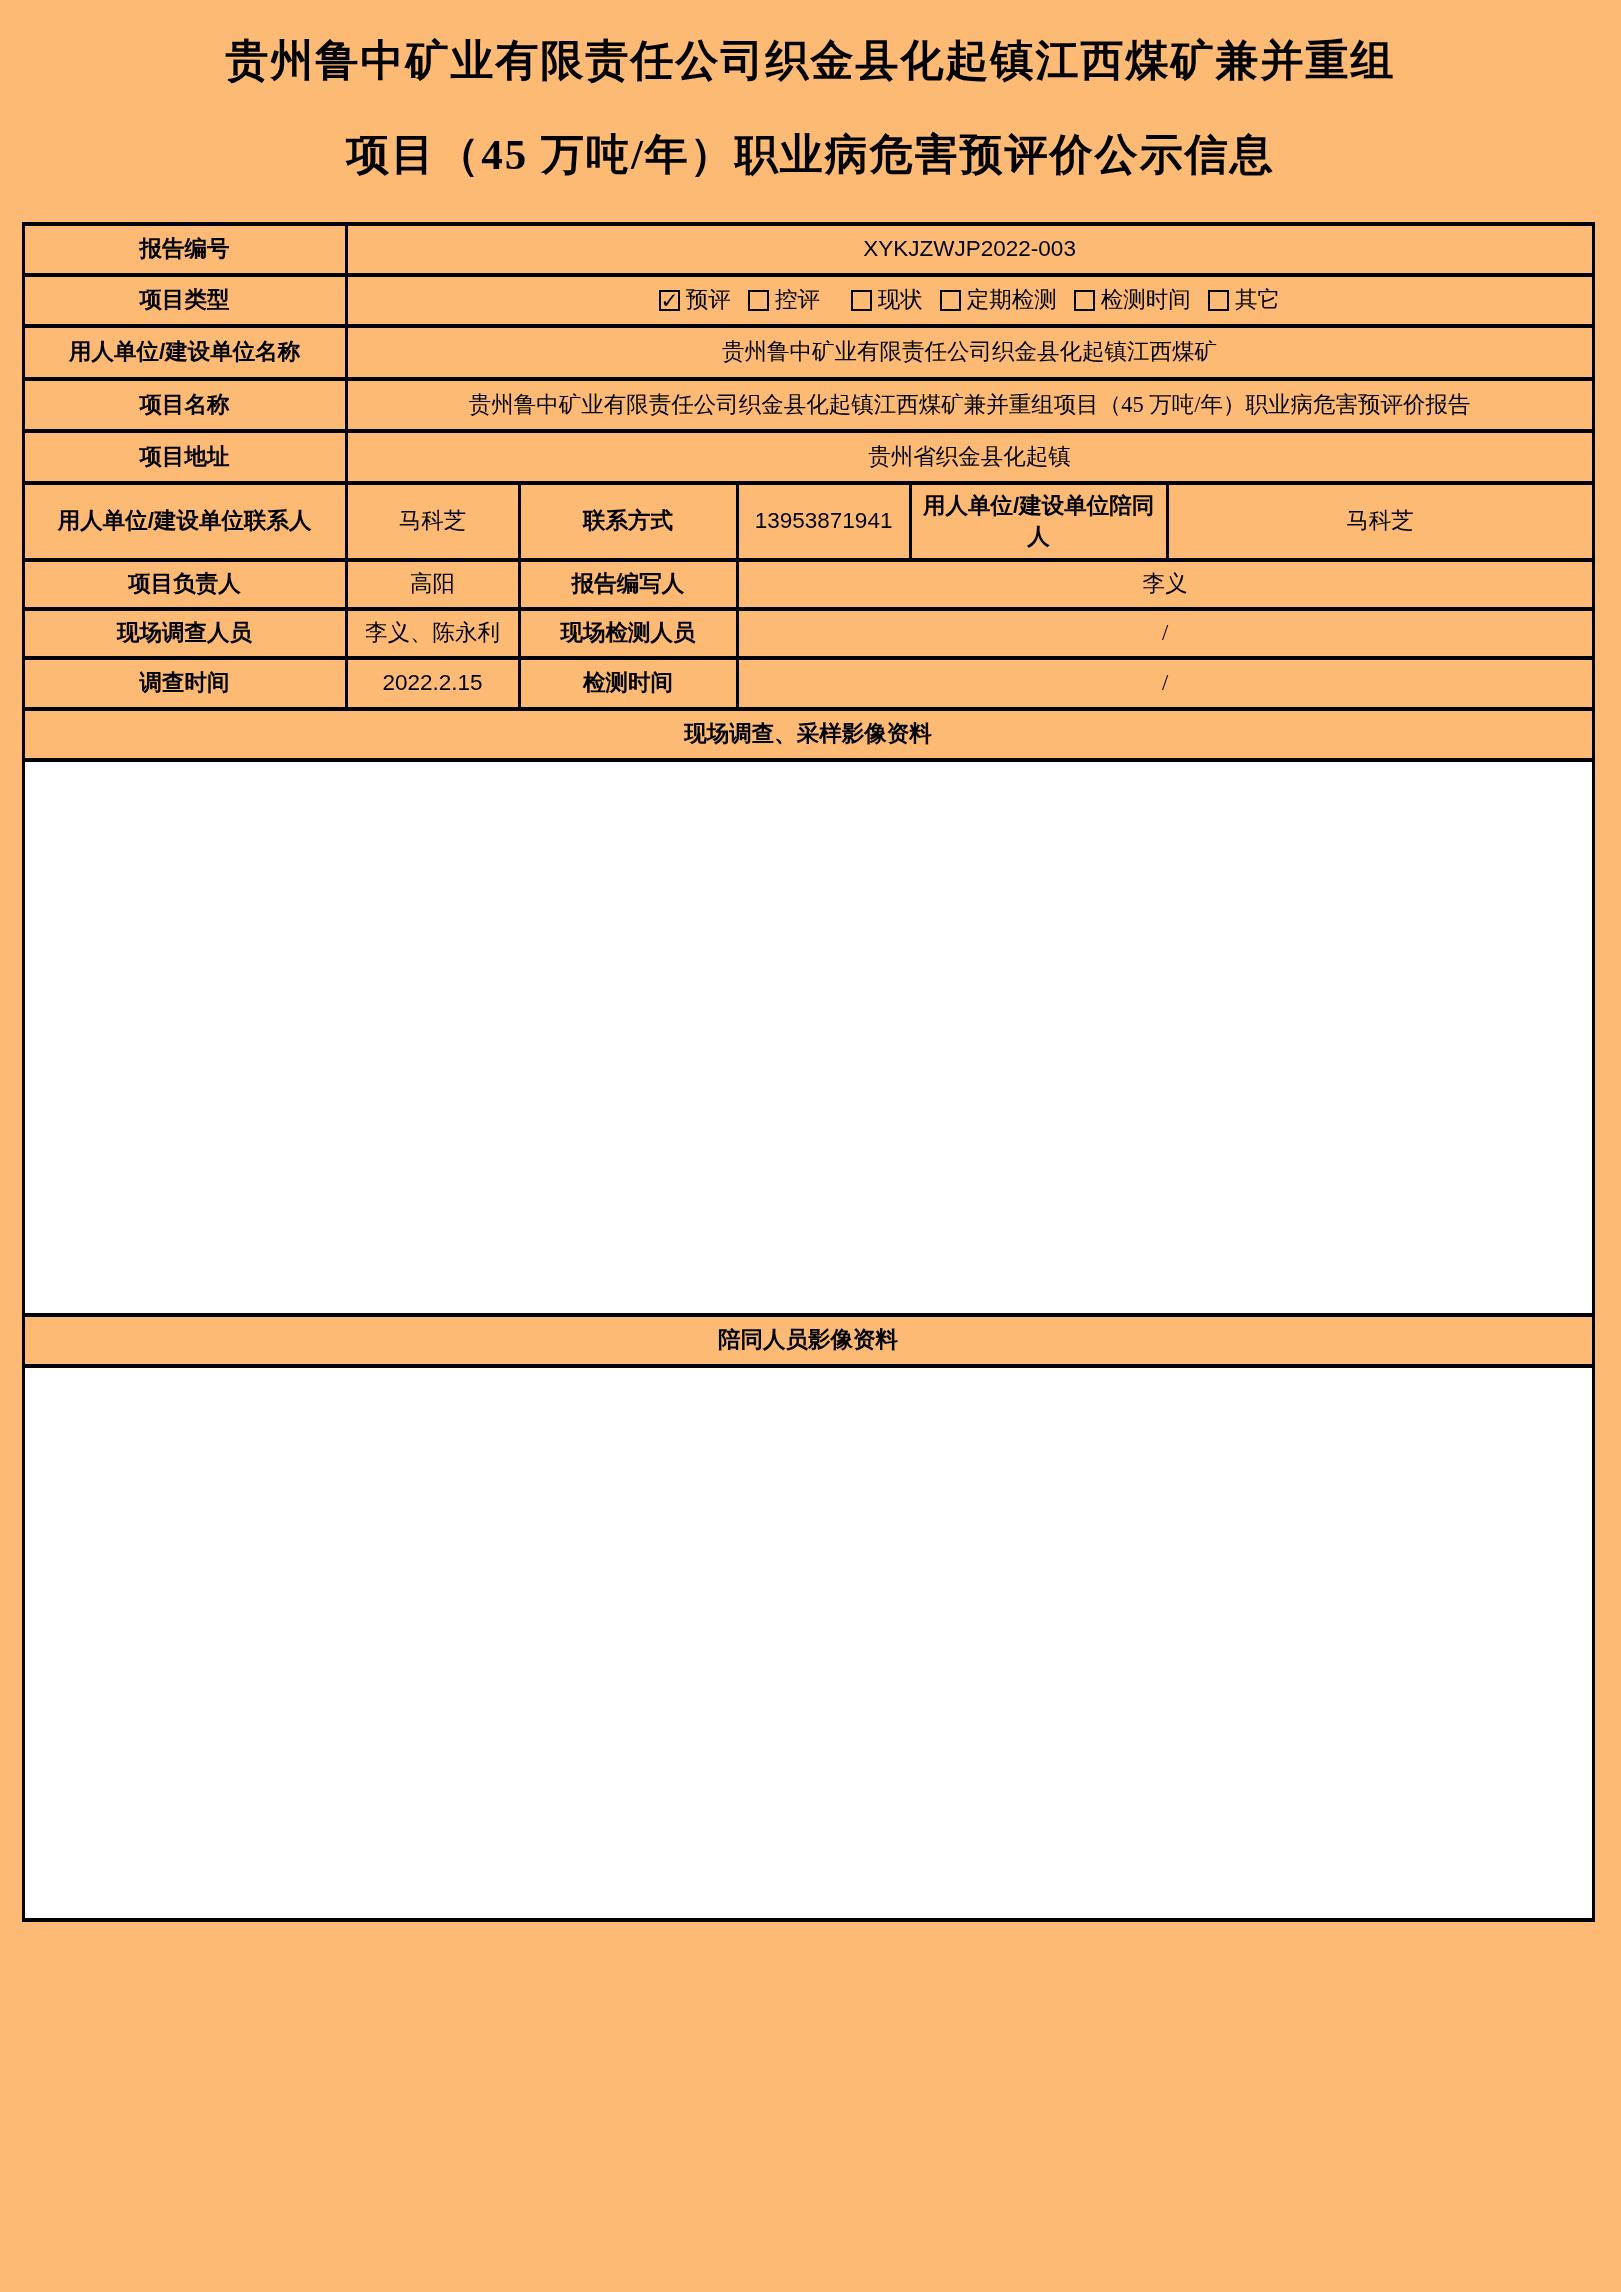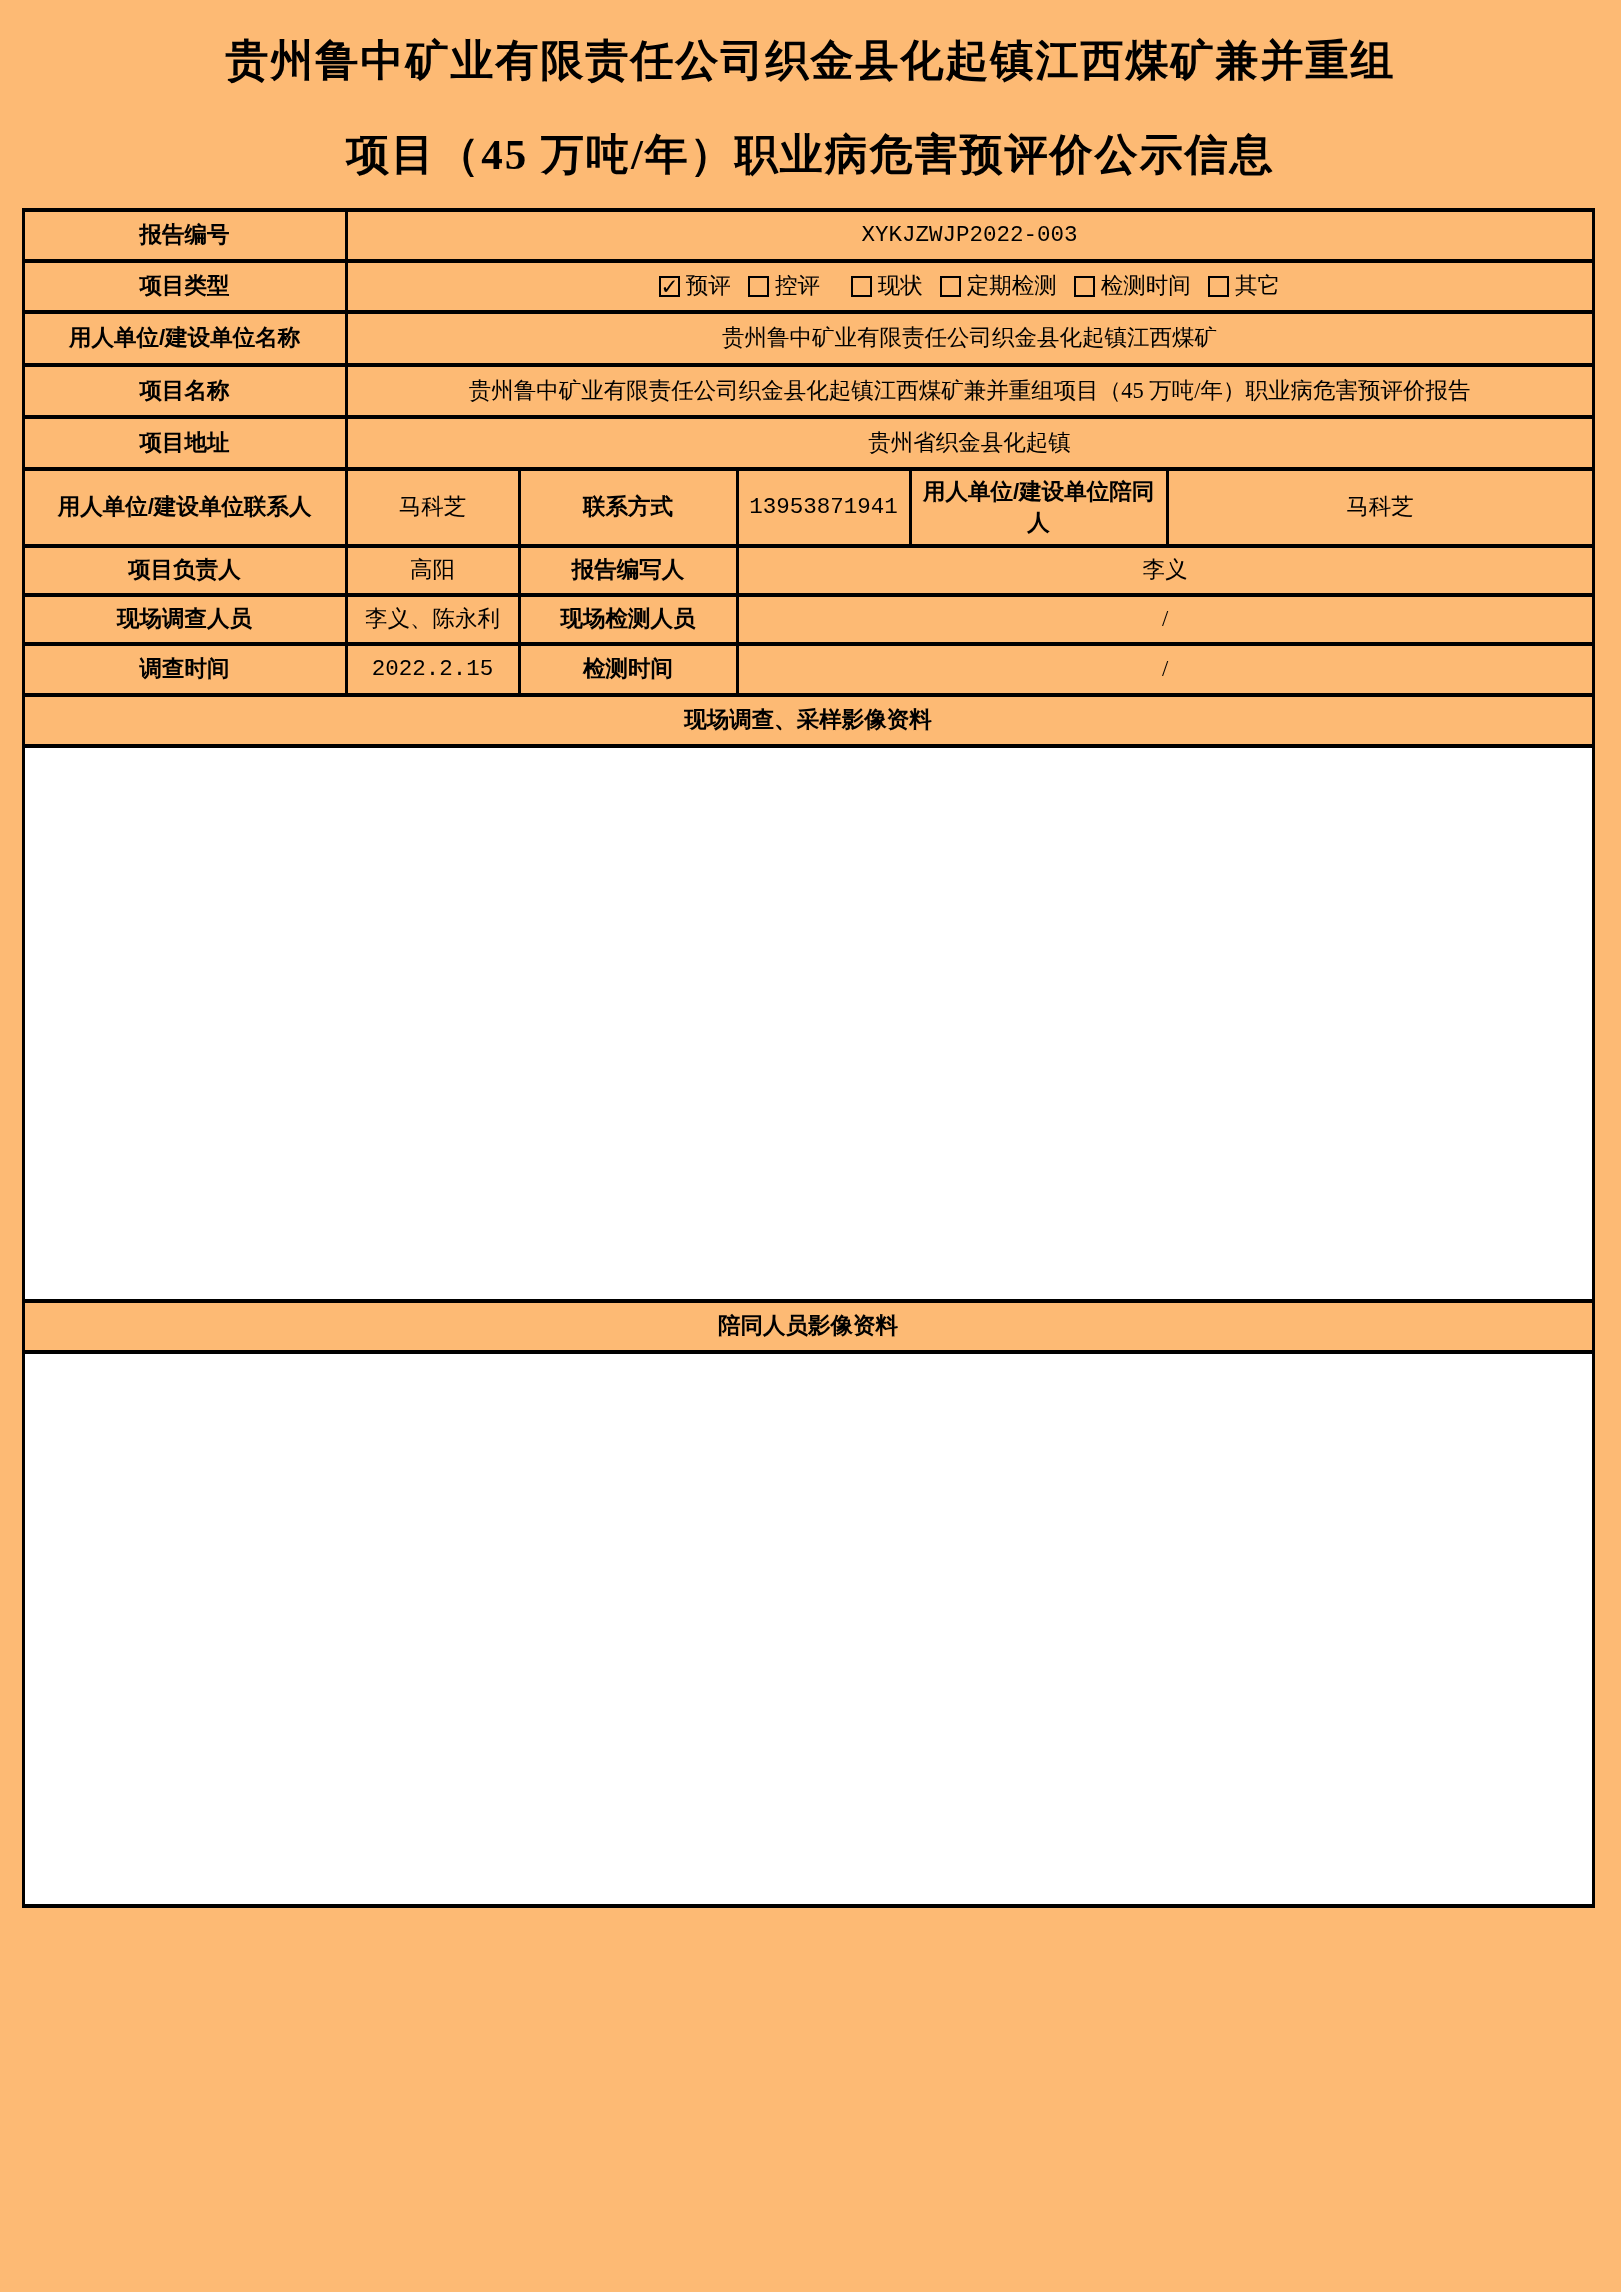--- a/index.html
+++ b/index.html
@@ -23,42 +23,42 @@
     font-size: 43px;
     line-height: 1.0;
     letter-spacing: 2px;
   }
   .doc-title .line1 { padding-top: 39px; }
   .doc-title .line2 { padding-top: 51px; }
 
   table.form {
     position: absolute;
     left: 21.6px;
-    top: 208px;
+    top: 222px;
     width: 1571px;
     border-collapse: collapse;
     table-layout: fixed;
   }
   table.form td {
     border: 3.9px solid #000;
     border-top-width: 4.9px;
     border-bottom-width: 4.9px;
     text-align: center;
     vertical-align: middle;
     padding: 2px 7.8px;
     font-size: 22.5px;
     line-height: 1.35;
     overflow: hidden;
   }
   td.lbl {
     font-weight: bold;
     font-family: "Liberation Sans", "DejaVu Sans", sans-serif;
   }
   td.val { font-family: "Liberation Serif", "DejaVu Serif", serif; }
-  td.num { font-family: Liberation Mono, monospace; font-size: 23.5px; }
+  td.num { font-family: Liberation Sans, sans-serif; font-size: 23.5px; }
   td.section-header {
     font-weight: bold;
     font-family: "Liberation Sans", "DejaVu Sans", sans-serif;
   }
   td.media-cell { background: #ffffff; }
 
   .cb-row {
     display: flex;
     align-items: center;
     justify-content: center;

